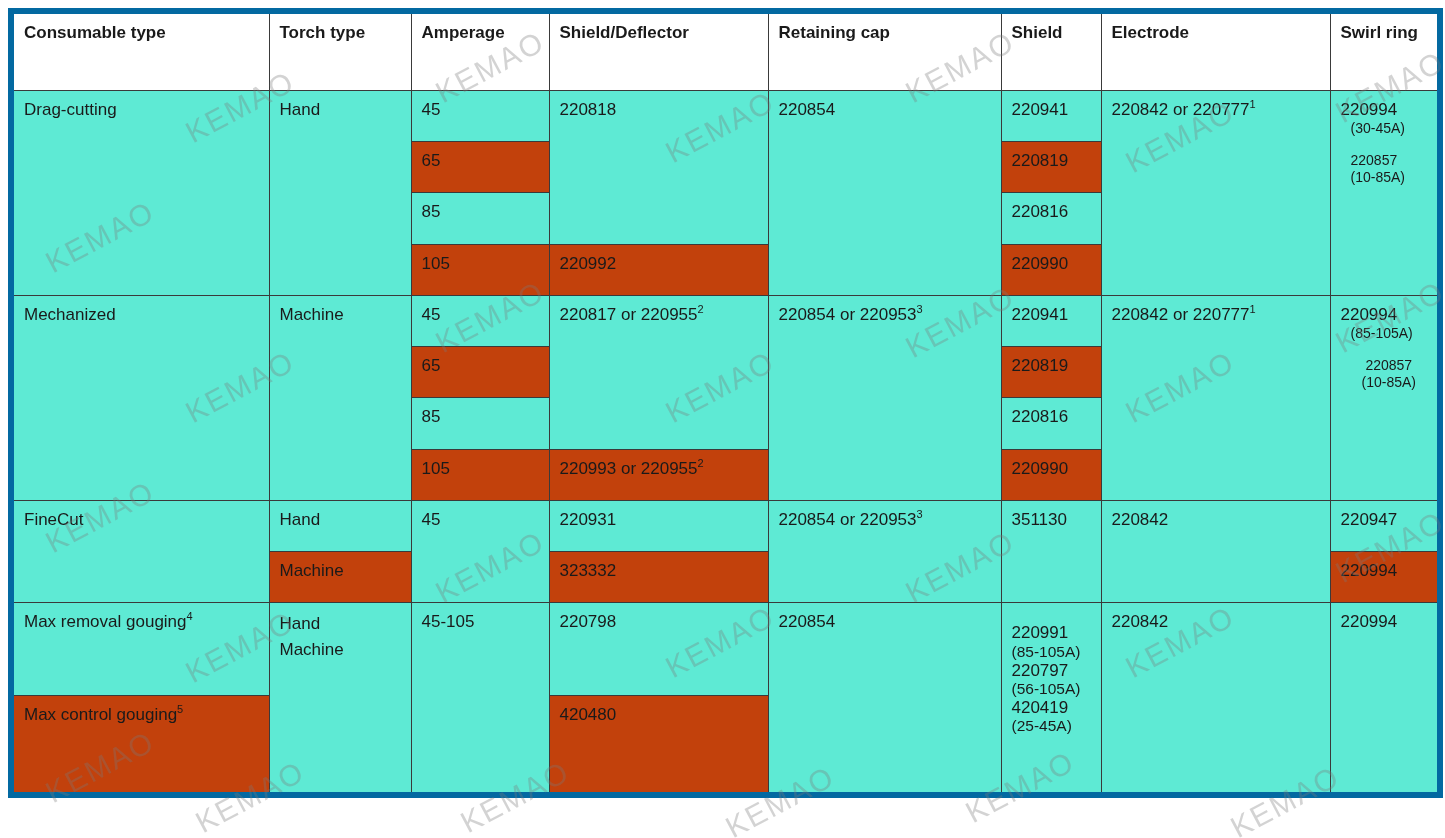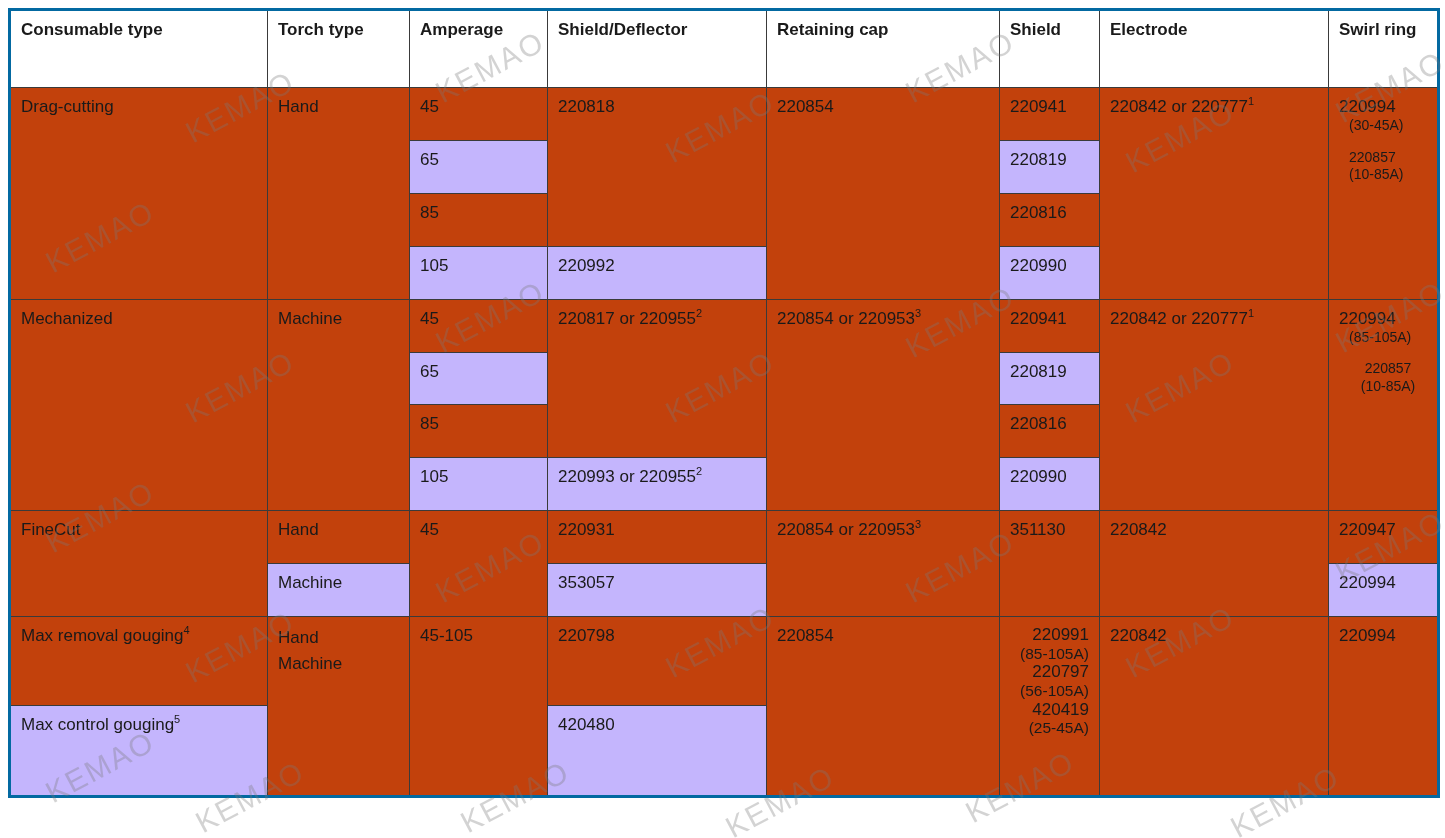--- a/index.html
+++ b/index.html
@@ -23,21 +23,21 @@
     width: 1429px;
     height: 790px;
     box-sizing: border-box;
   }
 
   table.consumables {
     border-collapse: collapse;
     table-layout: fixed;
     width: 1429px;
     height: 790px;
-    border: 3px solid #0369a1;
+    border: 6px solid #0369a1;
     background: transparent;
   }
   table.consumables td,
   table.consumables th {
     border: 1px solid #3a3a3a;
     padding: 8px 10px;
     font-size: 17px;
     line-height: 1.25;
     vertical-align: top;
     text-align: left;
@@ -47,24 +47,24 @@
     font-weight: bold;
     font-size: 18px;
     background: #ffffff;
     border-bottom: 2px solid #2b2b2b;
     vertical-align: middle;
     height: 60px;
     padding-top: 4px;
     padding-bottom: 4px;
   }
   .shade {
-    background: #c4b5fd;
+    background: #c2410c;
   }
   .white {
-    background: #c2410c;
+    background: #5eead4;
   }
   .sec-end td {
     border-bottom: 2px solid #2b2b2b;
   }
   .thick-top td {
     border-top: 2px solid #2b2b2b;
   }
   .center {
     text-align: center;
   }
@@ -75,23 +75,24 @@
   .swirl-gap {
     display: block;
     height: 14px;
   }
   sup {
     font-size: 11px;
     vertical-align: super;
     line-height: 0;
   }
   .nozzle-stack {
-    text-align: right;
+    text-align: left;
     font-size: 15.5px;
     line-height: 1.15;
+    margin-top: 12px;
   }
   .nozzle-stack .num {
     font-size: 17px;
   }
   .gouge-torch {
     line-height: 1.5;
   }
 
   
   #watermarks {
@@ -209,21 +210,21 @@
         <td class="white">Hand</td>
         <td class="white" rowspan="2">45</td>
         <td class="white">220931</td>
         <td class="white" rowspan="2"><span>220854 or 220953</span><sup>3</sup></td>
         <td class="white" rowspan="2">351130</td>
         <td class="white" rowspan="2">220842</td>
         <td class="white">220947</td>
       </tr>
       <tr class="sec-end">
         <td class="shade">Machine</td>
-        <td class="shade">353057</td>
+        <td class="shade">323332</td>
         <td class="shade">220994</td>
       </tr>
 
       <tr class="thick-top">
         <td class="white"><span>Max removal gouging</span><sup>4</sup></td>
         <td class="white" rowspan="2">
           <div class="gouge-torch">Hand</div>
           <div class="gouge-torch">Machine</div>
         </td>
         <td class="white" rowspan="2">45-105</td>

